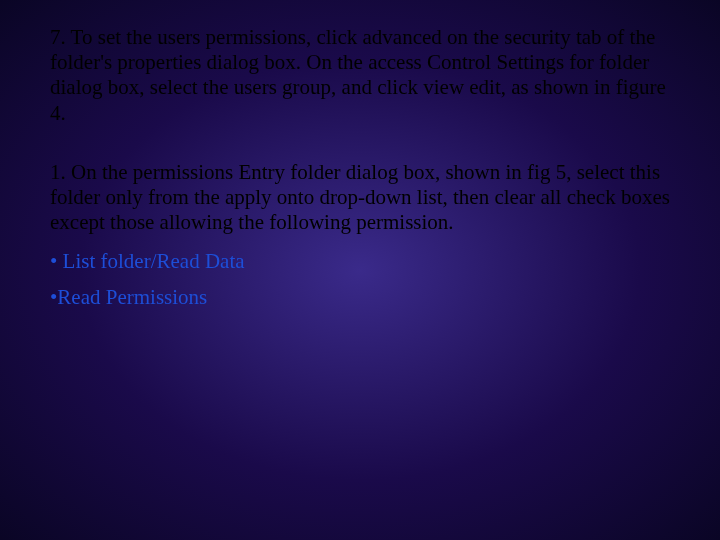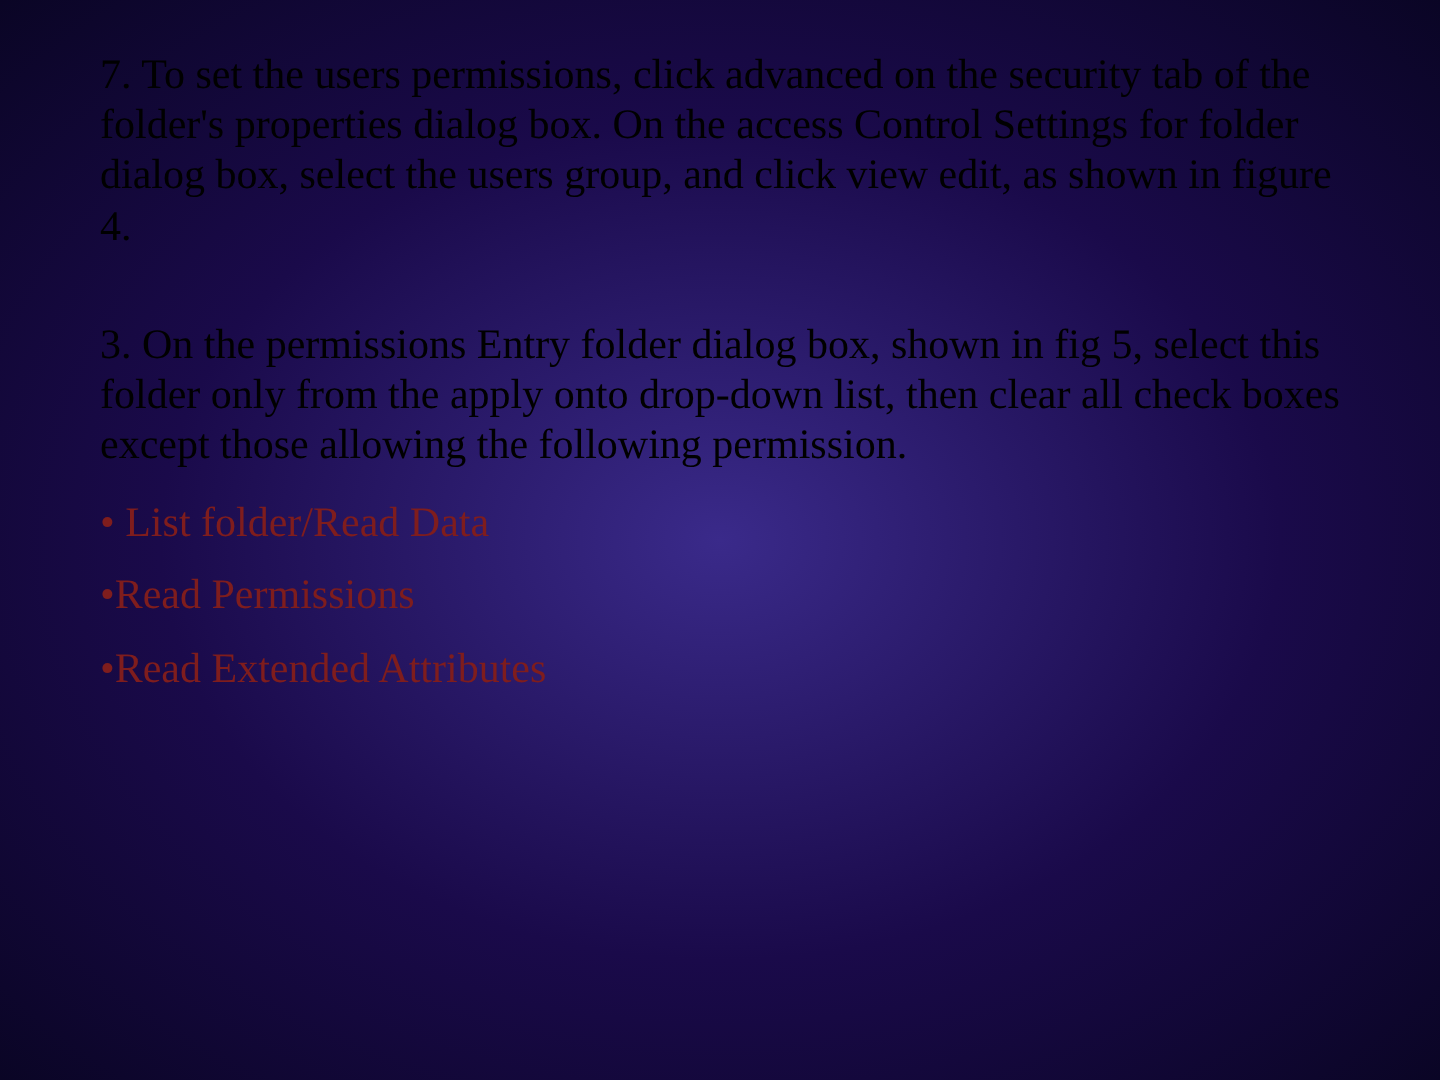--- a/index.html
+++ b/index.html
@@ -18,34 +18,33 @@
     font-size: 21px;
     line-height: 1.2;
     margin-bottom: 34px;
     color: #000;
   }
   .para.second { margin-bottom: 14px; }
   .bullet-list { list-style: none; }
   .bullet-item {
     font-size: 21px;
     line-height: 1.15;
-    color: #7f1d1d;
+    color: #1d4ed8;
     margin-top: 12px;
   }
   .bullet-item::before {
     content: "• ";
   }
   .bullet-item.tight::before {
     content: "•";
   }
 </style>
 </head>
 <body>
 
 <div class="slide">
   <p class="para">7. To set the users permissions, click advanced on the security tab of the folder's properties dialog box. On the access Control Settings for folder dialog box, select the users group, and click view edit, as shown in figure 4.</p>
-  <p class="para second">3. On the permissions Entry folder dialog box, shown in fig 5, select this folder only from the apply onto drop-down list, then clear all check boxes except those allowing the following permission.</p>
+  <p class="para second">1. On the permissions Entry folder dialog box, shown in fig 5, select this folder only from the apply onto drop-down list, then clear all check boxes except those allowing the following permission.</p>
   <ul class="bullet-list">
     <li class="bullet-item"> List folder/Read Data</li>
     <li class="bullet-item tight">Read Permissions</li>
-    <li class="bullet-item tight">Read Extended Attributes</li>
   </ul>
 </div>
 
 </body></html>

